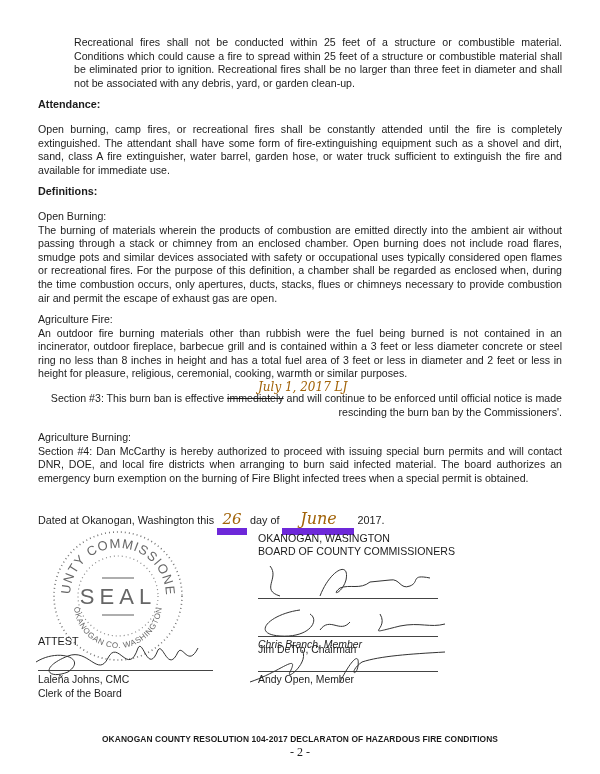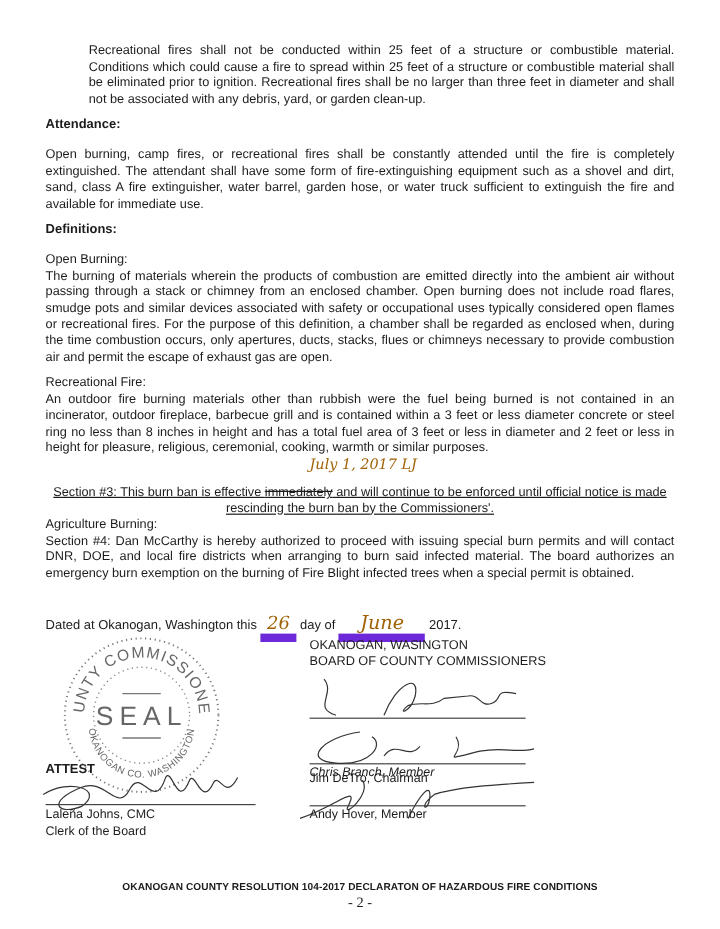--- a/index.html
+++ b/index.html
@@ -14,21 +14,21 @@
     .strike { text-decoration: line-through; }
     .hand { font-family: "DejaVu Serif", serif; font-style: italic; color: #a16207; }
     .ins { position: absolute; left: 258px; top: 380px; font-size: 12px; }
     .dated { position: absolute; left: 38px; top: 509px; font-size: 10.8px; white-space: nowrap; }
     .fill { display: inline-block; border-bottom: 7px solid #6d28d9; text-align: center; }
     .fill.day { width: 30px; font-size: 15px; }
     .fill.month { width: 72px; font-size: 16px; }
     .board { position: absolute; left: 258px; top: 532px; font-size: 10.6px; line-height: 13px; }
     .sigline { position: absolute; height: 1px; background: #444; }
     .signame { position: absolute; font-size: 10.4px; }
-    .attest { position: absolute; left: 38px; top: 635px; font-size: 10.8px; font-weight: bold; }
+    .attest { position: absolute; left: 38px; top: 635px; font-size: 10.8px; font-weight: normal; }
     .seal { position: absolute; left: 50px; top: 528px; width: 136px; height: 136px; }
     .sigsvg { position: absolute; pointer-events: none; }
     .footer { position: absolute; left: 0; width: 600px; top: 734px; text-align: center;
       font-size: 8.4px; font-weight: bold; letter-spacing: 0.1px; }
     .pageno { position: absolute; left: 0; width: 600px; top: 745px; text-align: center;
       font-family: "Liberation Serif", serif; font-size: 12px; }
   </style>
 </head>
 <body>
 
@@ -40,26 +40,26 @@
   <div class="blk" style="top:123px;">Open burning, camp fires, or recreational fires shall be constantly attended until the fire is completely extinguished.  The attendant shall have some form of fire-extinguishing equipment such as a shovel and dirt, sand, class A fire extinguisher, water barrel, garden hose, or water truck sufficient to extinguish the fire and available for immediate use.</div>
 
   <div class="head" style="top:185px;">Definitions:</div>
 
   <div class="blk" style="top:210px;">
     <span class="sub">Open Burning:</span>
     <span>The burning of materials wherein the products of combustion are emitted directly into the ambient air without passing through a stack or chimney from an enclosed chamber. Open burning does not include road flares, smudge pots and similar devices associated with safety or occupational uses typically considered open flames or recreational fires. For the purpose of this definition, a chamber shall be regarded as enclosed when, during the time combustion occurs, only apertures, ducts, stacks, flues or chimneys necessary to provide combustion air and permit the escape of exhaust gas are open.</span>
   </div>
 
   <div class="blk" style="top:313px;">
-    <span class="sub">Recreational Fire:</span>
+    <span class="sub">Agriculture Fire:</span>
     <span>An outdoor fire burning materials other than rubbish were the fuel being burned is not contained in an incinerator, outdoor fireplace, barbecue grill and is contained within a 3 feet or less diameter concrete or steel ring no less than 8 inches in height and has a total fuel area of 3 feet or less in diameter and 2 feet or less in height for pleasure, religious, ceremonial, cooking, warmth or similar purposes.</span>
   </div>
 
   <div class="hand ins">July 1, 2017 LJ</div>
-  <div class="blk" style="top:404px; text-align:center;text-decoration:underline;">
+  <div class="blk" style="top:392px; text-align:right;">
     <span>Section #3: This burn ban is effective </span><span class="strike">immediately</span><span> and will continue to be enforced until official notice is made rescinding the burn ban by the Commissioners'.</span>
   </div>
 
   <div class="blk" style="top:431px;">
     <span class="sub">Agriculture Burning:</span>
     <span>Section #4:  Dan McCarthy is hereby authorized to proceed with issuing special burn permits and will contact DNR, DOE, and local fire districts when arranging to burn said infected material. The board authorizes an emergency burn exemption on the burning of Fire Blight infected trees when a special permit is obtained.</span>
   </div>
 
   <div class="dated">
     <span>Dated at Okanogan, Washington this</span>
@@ -109,17 +109,17 @@
   <div class="sigline" style="left:258px; top:636px; width:180px;"></div>
   <svg class="sigsvg" style="left:240px; top:600px;" width="210" height="40" viewBox="0 0 210 40">
     <path d="M60 10 C 30 14, 10 34, 40 36 C 70 38, 80 20, 70 14 M 80 30 C 90 16, 100 34, 110 22 M 140 14 C 150 30, 120 36, 160 26 C 180 22, 190 28, 205 24" fill="none" stroke="#333" stroke-width="1"></path>
   </svg>
   <div class="signame" style="left:258px; top:639px;font-style:italic;">Chris Branch, Member</div>
 
   <div class="sigline" style="left:258px; top:671px; width:180px;"></div>
   <svg class="sigsvg" style="left:240px; top:642px;" width="210" height="44" viewBox="0 0 210 44">
     <path d="M10 40 C 40 30, 60 10, 50 30 C 45 40, 70 20, 62 8 M 100 40 C 110 20, 120 8, 118 24 C 116 36, 108 30, 122 20 C 140 14, 170 12, 205 10" fill="none" stroke="#333" stroke-width="1"></path>
   </svg>
-  <div class="signame" style="left:258px; top:674px;">Andy Hover, Member</div>
+  <div class="signame" style="left:258px; top:674px;">Andy Open, Member</div>
 
   <div class="footer">OKANOGAN COUNTY RESOLUTION 104-2017 DECLARATON OF HAZARDOUS FIRE CONDITIONS</div>
   <div class="pageno">- 2 -</div>
 </div>
 
 </body></html>

